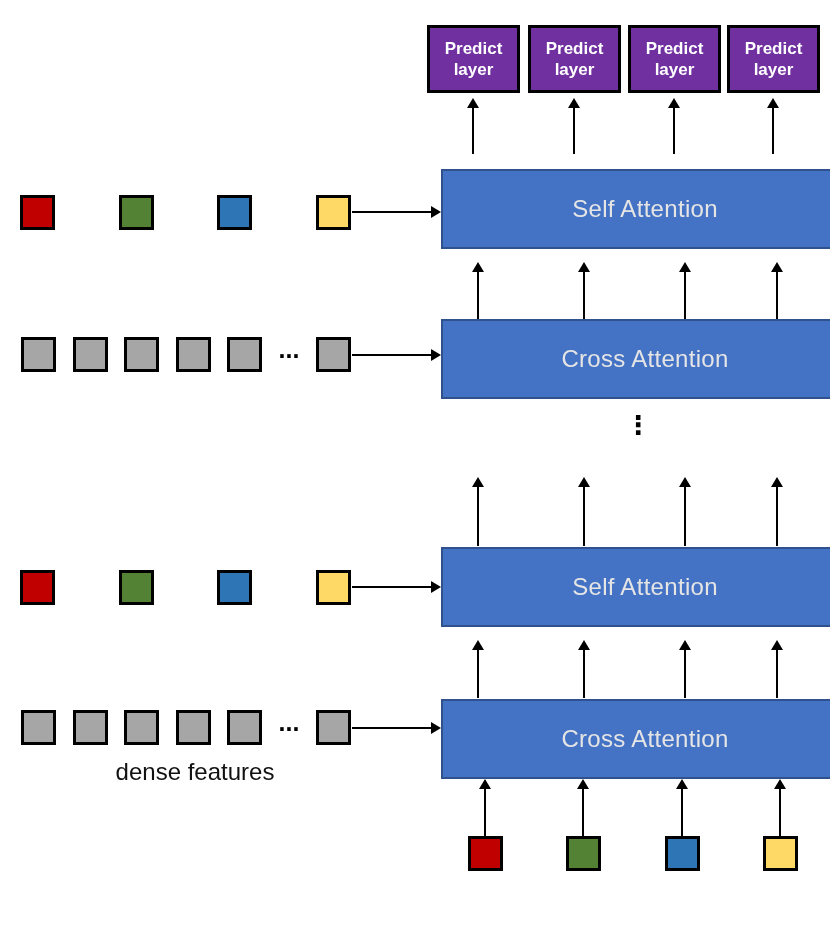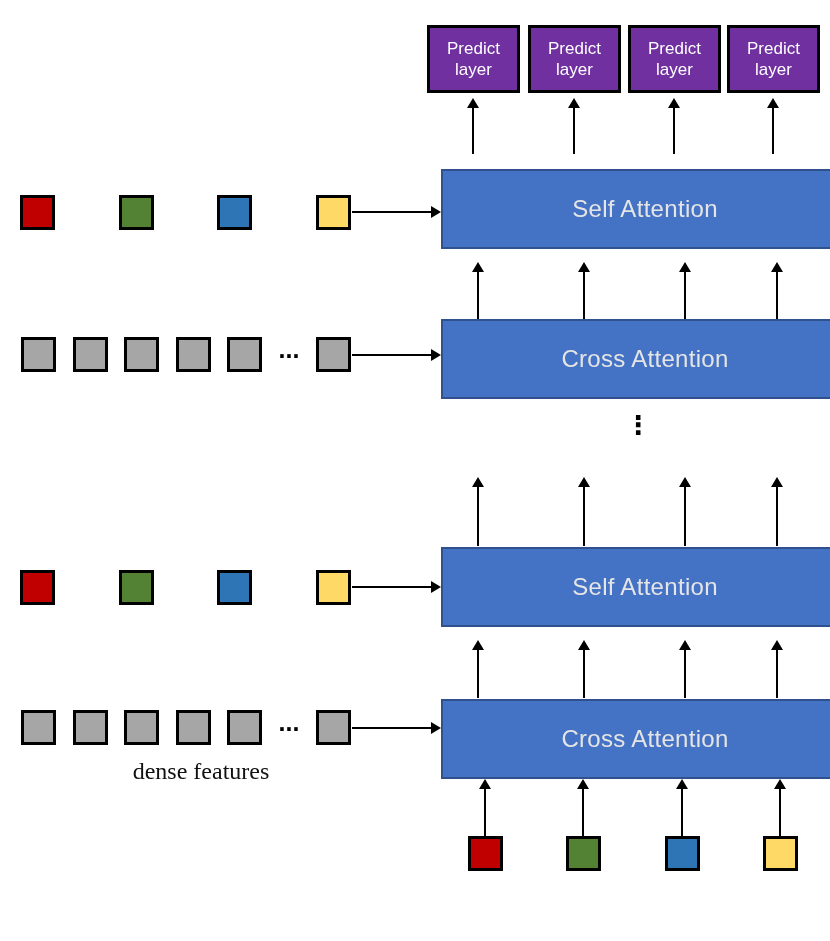--- a/index.html
+++ b/index.html
@@ -12,21 +12,21 @@
     background:var(--attention_fill);border:2px solid var(--attention_border);
     box-sizing:border-box;display:flex;align-items:center;justify-content:center;
     color:#e5e5e5;font-size:24px;letter-spacing:0.3px;
   }
 
   
   .predict{
     position:absolute;top:25px;width:93px;height:68px;
     background:var(--predict_fill);border:3px solid var(--predict_border);
     box-sizing:border-box;display:flex;align-items:center;justify-content:center;
-    color:#ffffff;font-size:17px;line-height:21px;text-align:center;
+    color:#ffffff;font-size:17px;line-height:21px;text-align:center;font-weight:bold;
   }
 
   
   .token-row{position:absolute;display:flex;justify-content:space-between;height:35px;}
   .sq{width:35px;height:35px;box-sizing:border-box;border:3px solid #000;}
   .sq-red{background:var(--red);}
   .sq-green{background:var(--green);}
   .sq-blue{background:var(--blue);}
   .sq-yellow{background:var(--yellow);}
   .sq-gray{background:var(--gray);}
@@ -214,15 +214,15 @@
       <div class="head"></div>
     </div>
 
   <div class="token-row" style="left:468px;top:836px;width:330px;">
       <div class="sq sq-red"></div>
       <div class="sq sq-green"></div>
       <div class="sq sq-blue"></div>
       <div class="sq sq-yellow"></div>
     </div>
 
-  <div class="caption" style="left:70px;top:758px;font-family:Liberation Serif, serif;">dense features</div>
+  <div class="caption" style="left:64px;top:758px;">dense features</div>
 
 </div>
 
 </body></html>

